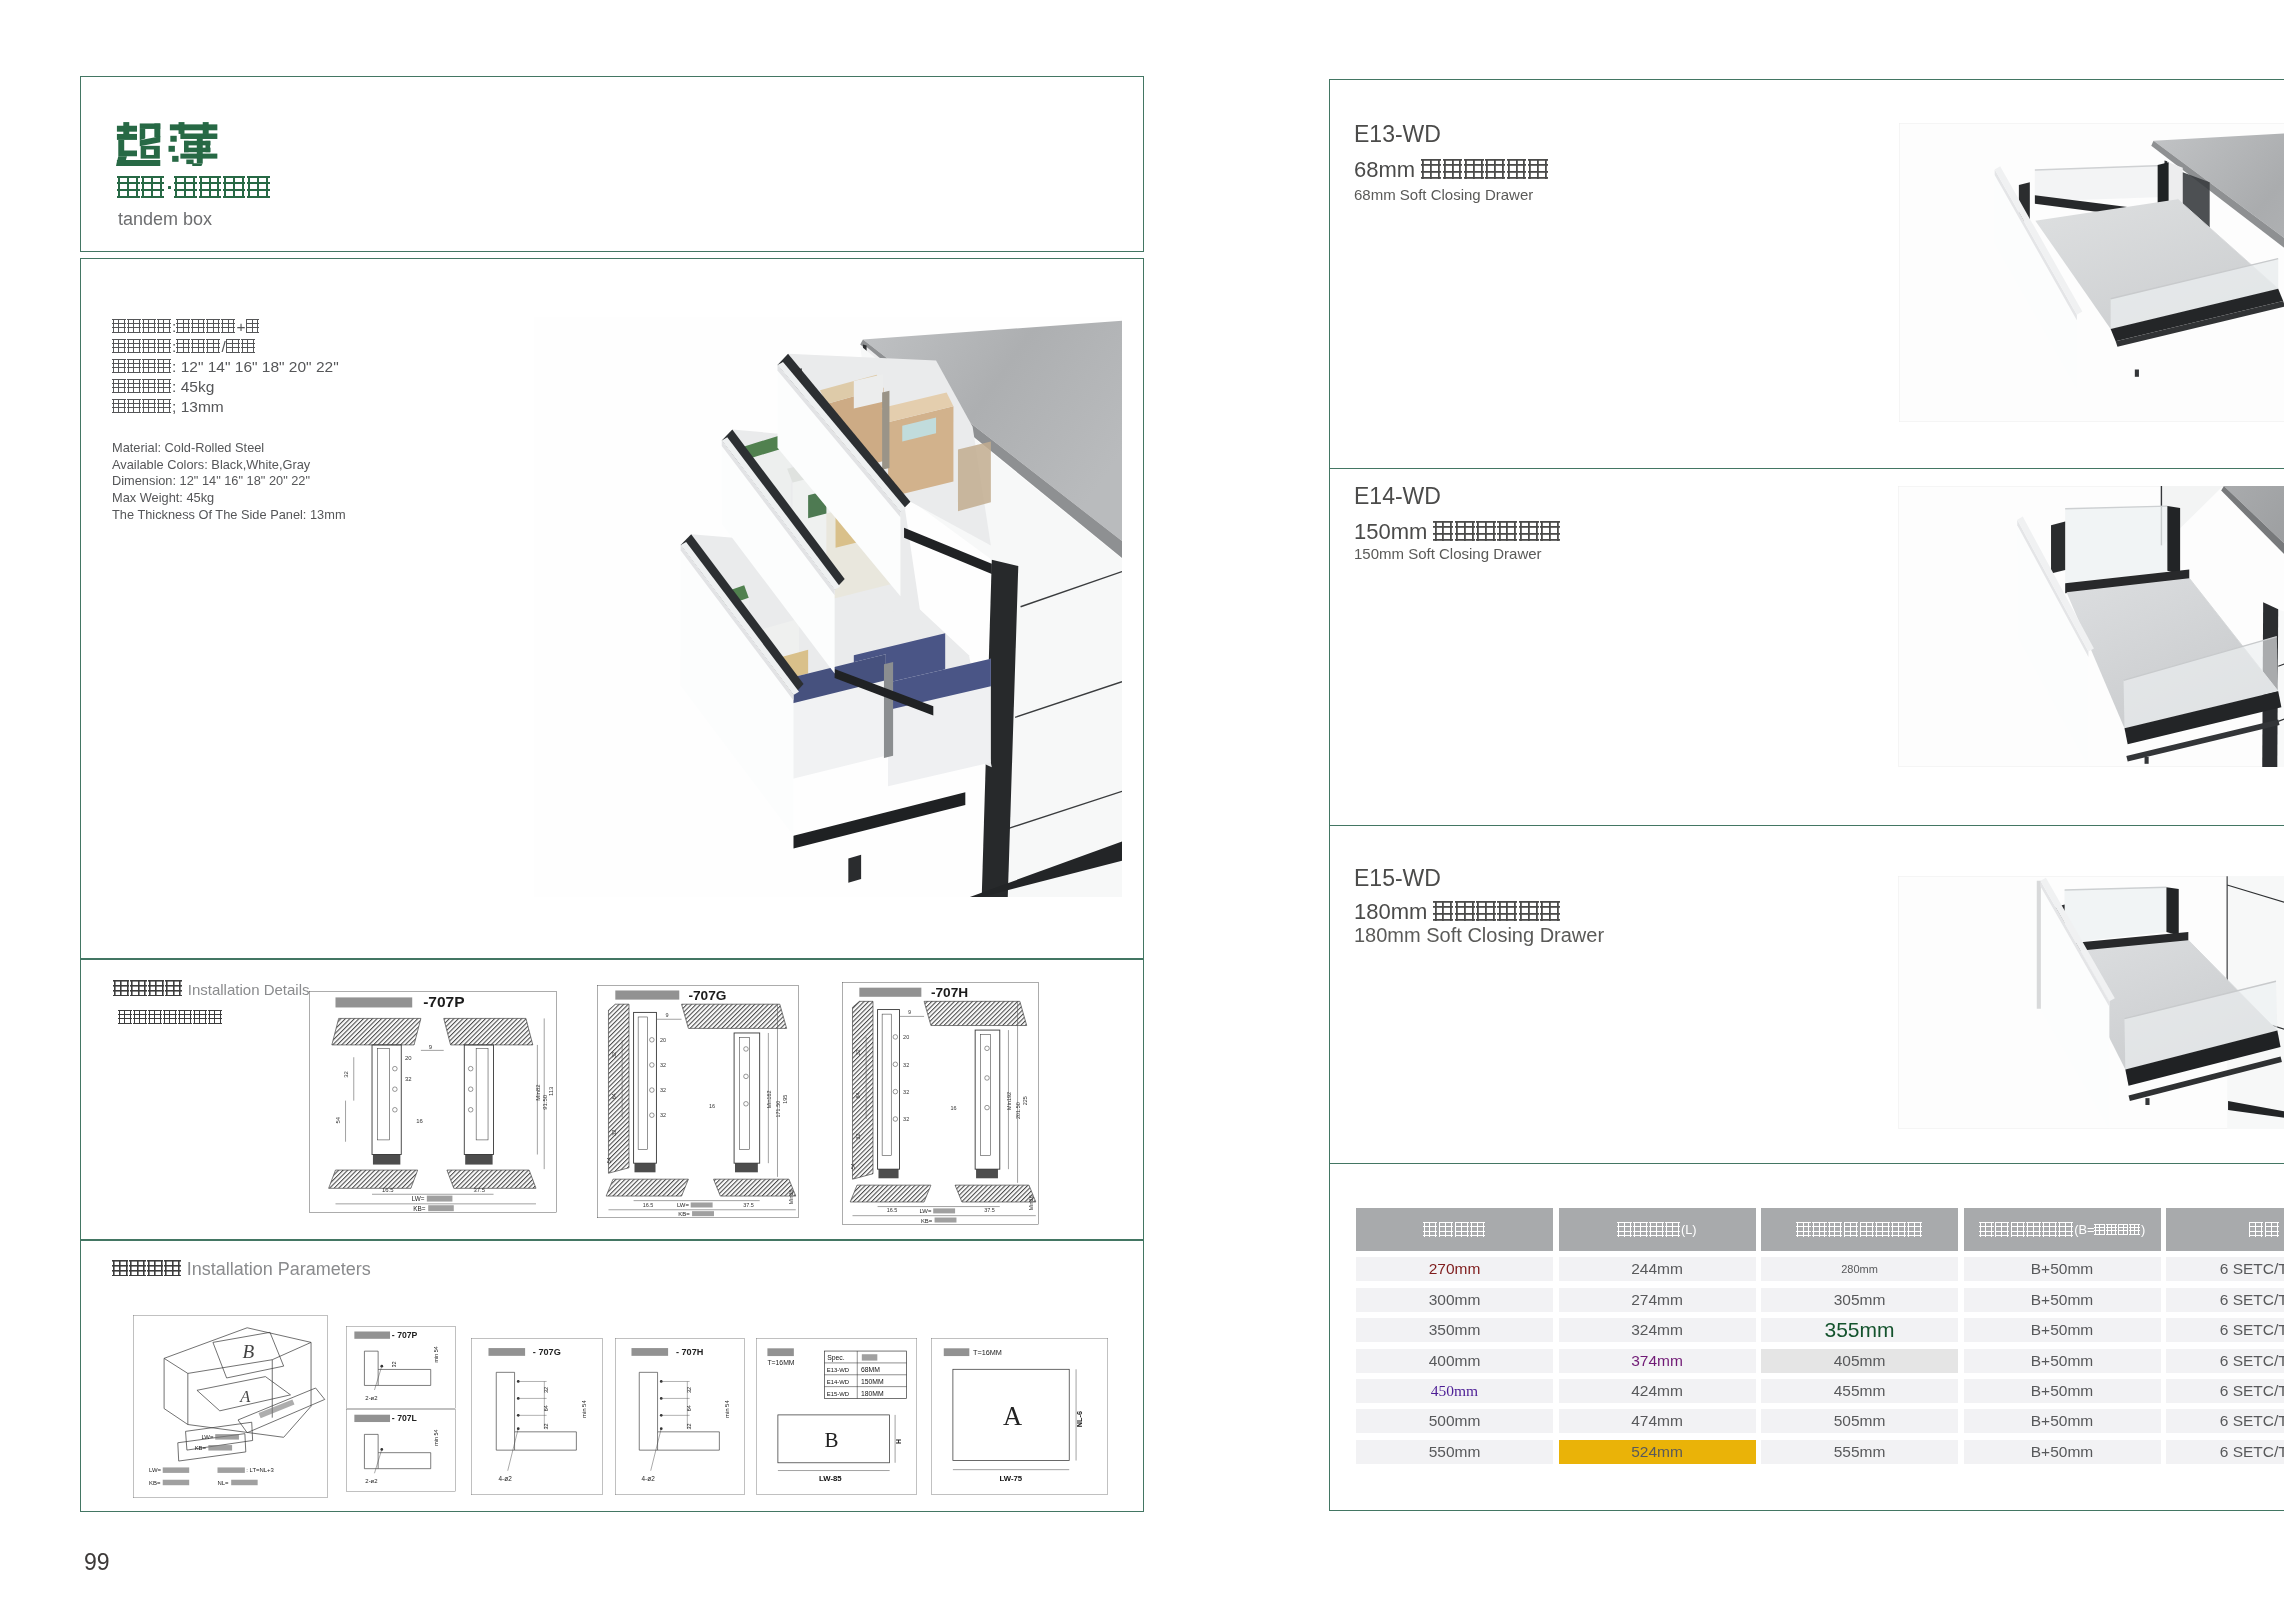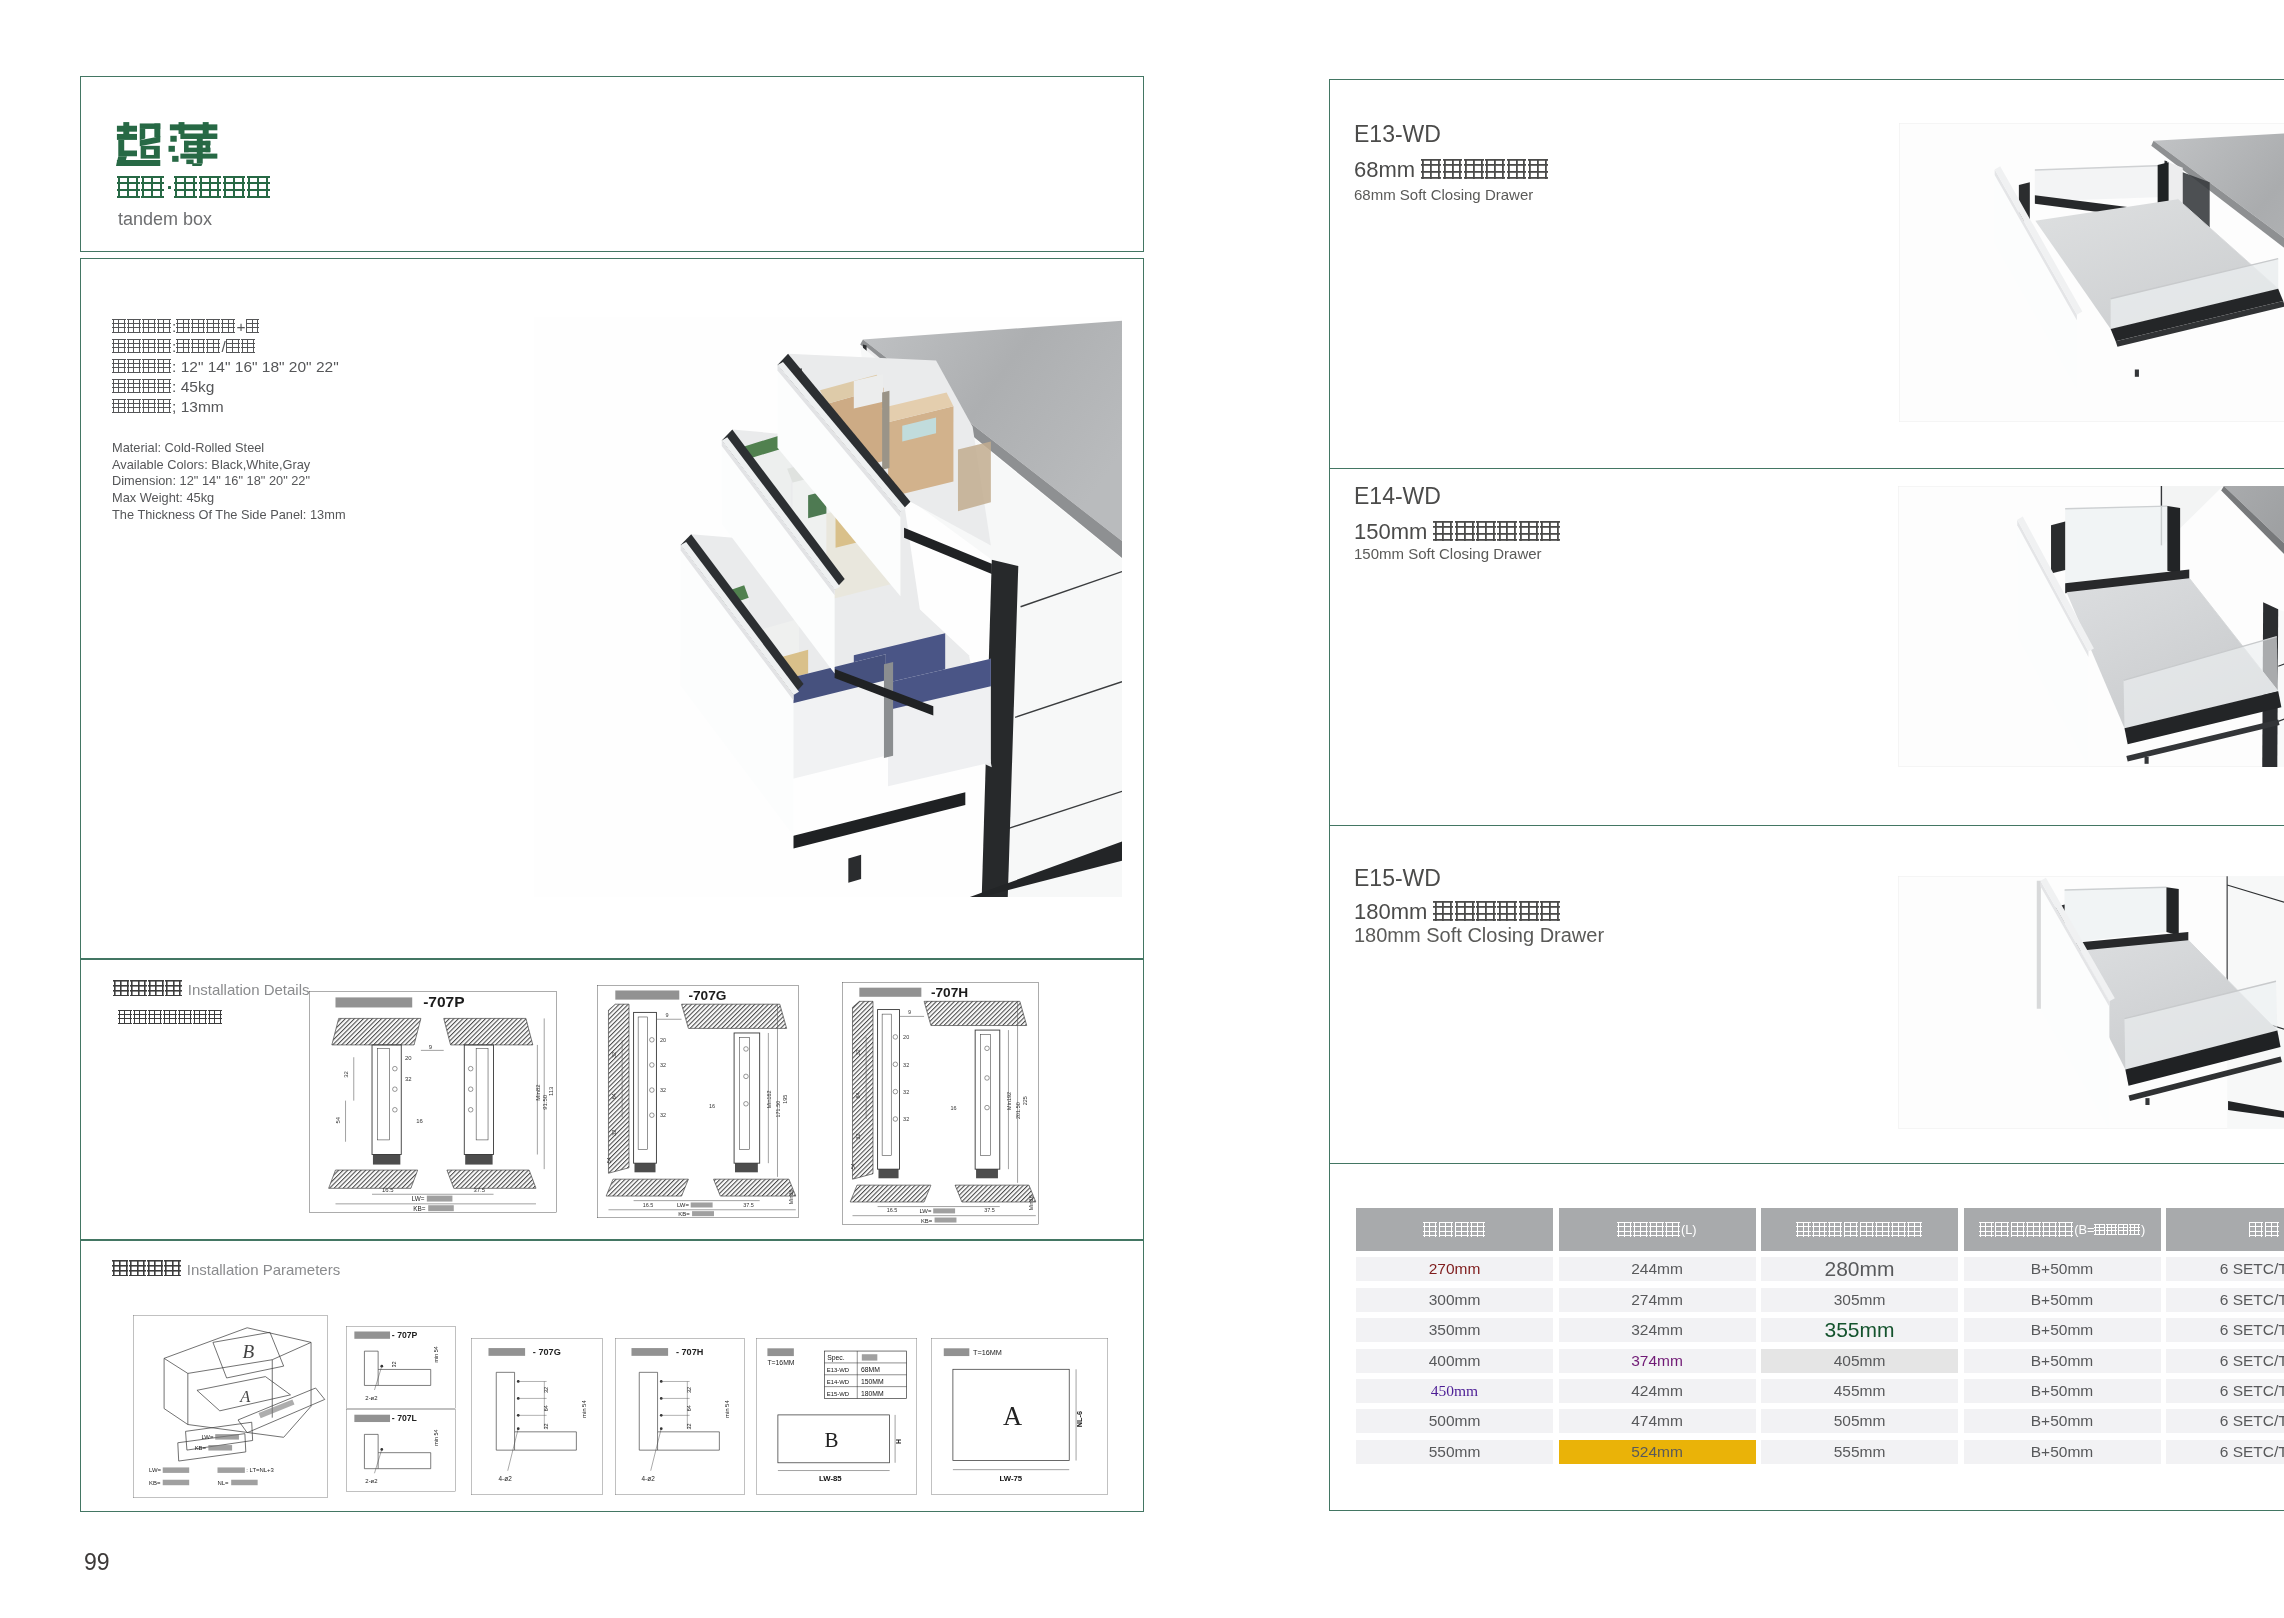--- a/index.html
+++ b/index.html
@@ -376,21 +376,21 @@
       <rect x="200" y="496" width="48" height="11" fill="#777" opacity="0.7"></rect>
     <text x="173" y="527">KB=</text>
       <rect x="203" y="516" width="48" height="11" fill="#777" opacity="0.7"></rect>
   </g>
 </svg>
 
 <div class="gbox" style="left:80px;top:1240px;width:1062px;height:270px;"></div>
 
 <div class="abs" style="left:112px;top:1259px;font-size:18px;--c:#3c3c3c;--t:1.6px;color:#8a8b8d;">
   <span class="cj"></span><span class="cj"></span><span class="cj"></span><span class="cj"></span>
-  <span style="font-size:15px;">Installation Parameters</span>
+  <span style="font-size:18px;">Installation Parameters</span>
 </div>
 
 <svg class="abs" style="left:133px;top:1315px;" width="195" height="183" viewBox="0 0 427 401" font-family="Liberation Sans">
   <rect x="0.5" y="0.5" width="426" height="400" fill="#fff" stroke="#777"></rect>
   <g stroke="#3c3c3c" stroke-width="1.6" fill="none">
 
     <polygon points="68,95 250,28 390,60 390,200 330,268 120,240 68,205"></polygon>
     <line x1="68" y1="95" x2="120" y2="128"></line>
     <line x1="120" y1="128" x2="120" y2="240"></line>
     <line x1="120" y1="128" x2="305" y2="98"></line>
@@ -768,21 +768,21 @@
         <span style="font-size:12.8px;">)</span>
       </div>
       <div style="width:197px;height:43px;background:#a8aaac;display:flex;align-items:center;justify-content:center;font-size:16.4px;color:#fff;--c:#ffffff;--t:1.4px;">
         <span class="cj"></span>
         <span class="cj"></span>
       </div>
     </div>
 <div style="display:flex;gap:5.5px;margin-top:6.4px;">
       <div style="width:197px;height:24px;background:#f2f2f4;display:flex;align-items:center;justify-content:center;font-size:15.5px;color:#7f1d1d;">270mm</div>
       <div style="width:197px;height:24px;background:#f2f2f4;display:flex;align-items:center;justify-content:center;font-size:15.5px;color:#58595b;">244mm</div>
-      <div style="width:197px;height:24px;background:#f2f2f4;display:flex;align-items:center;justify-content:center;font-size:21px;color:#58595b;">280mm</div>
+      <div style="width:197px;height:24px;background:#f2f2f4;display:flex;align-items:center;justify-content:center;font-size:11px;color:#58595b;">280mm</div>
       <div style="width:197px;height:24px;background:#f2f2f4;display:flex;align-items:center;justify-content:center;font-size:15.5px;color:#58595b;">B+50mm</div>
       <div style="width:197px;height:24px;background:#f2f2f4;display:flex;align-items:center;justify-content:center;font-size:15.5px;color:#58595b;">6 SETC/TNB</div>
     </div>
 <div style="display:flex;gap:5.5px;margin-top:6.4px;">
       <div style="width:197px;height:24px;background:#f2f2f4;display:flex;align-items:center;justify-content:center;font-size:15.5px;color:#58595b;">300mm</div>
       <div style="width:197px;height:24px;background:#f2f2f4;display:flex;align-items:center;justify-content:center;font-size:15.5px;color:#58595b;">274mm</div>
       <div style="width:197px;height:24px;background:#f2f2f4;display:flex;align-items:center;justify-content:center;font-size:15.5px;color:#58595b;">305mm</div>
       <div style="width:197px;height:24px;background:#f2f2f4;display:flex;align-items:center;justify-content:center;font-size:15.5px;color:#58595b;">B+50mm</div>
       <div style="width:197px;height:24px;background:#f2f2f4;display:flex;align-items:center;justify-content:center;font-size:15.5px;color:#58595b;">6 SETC/TNB</div>
     </div>

